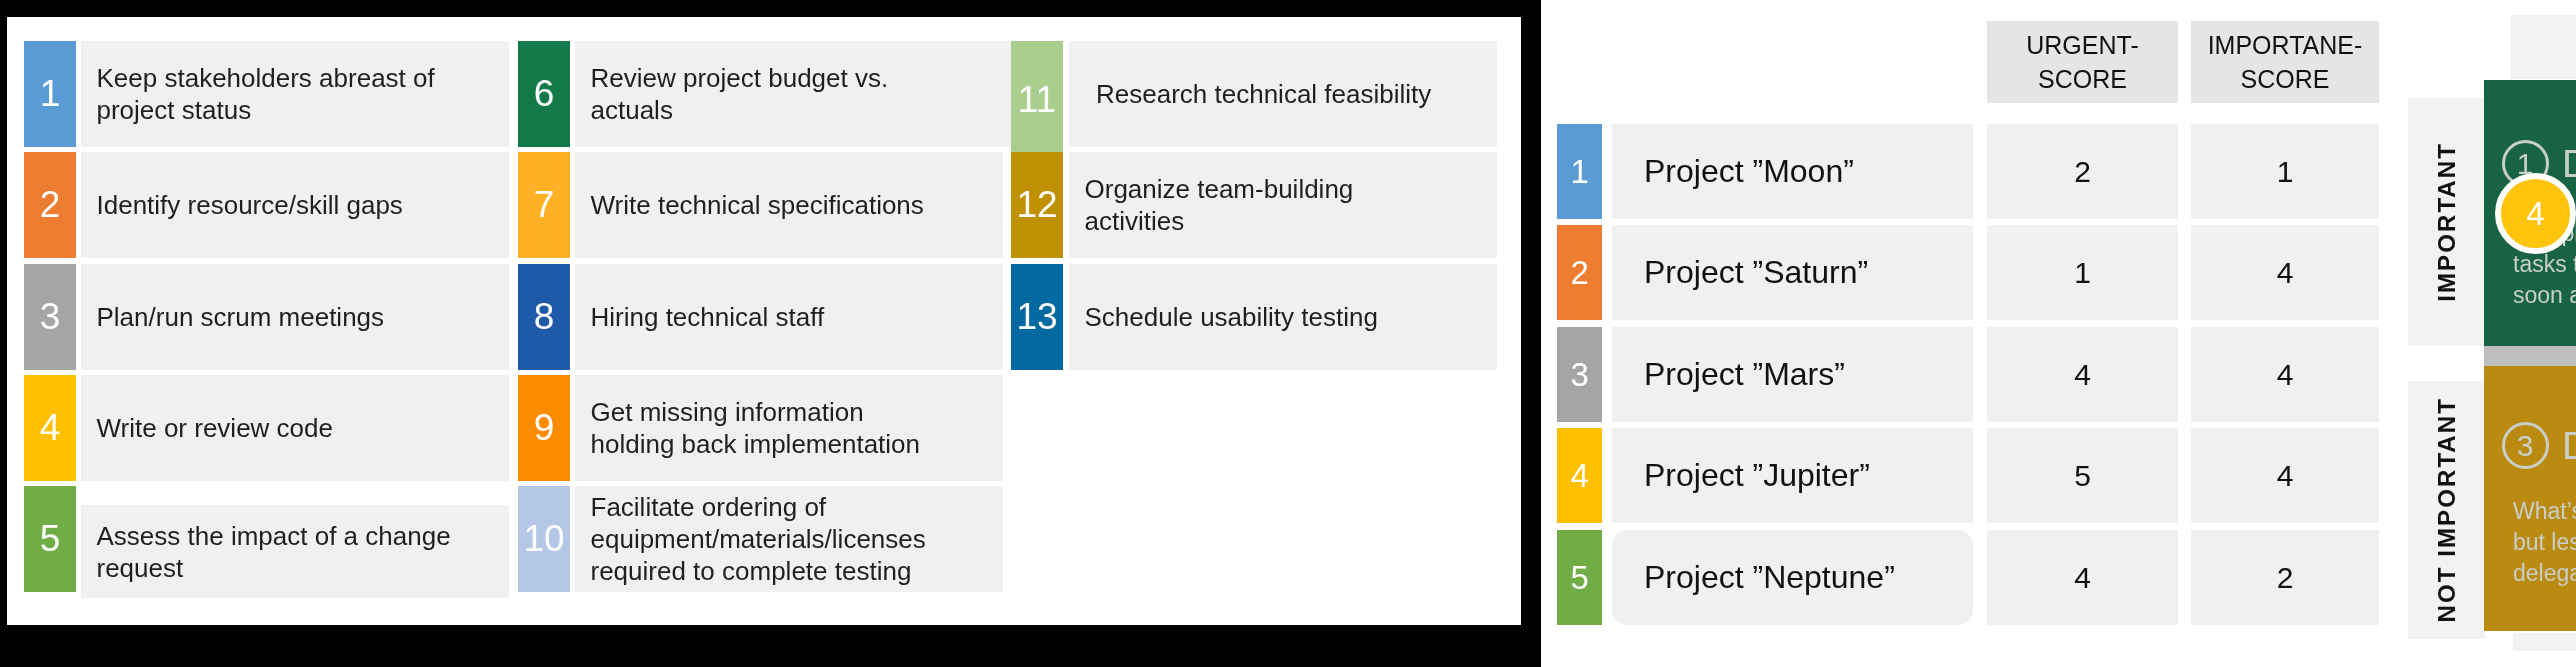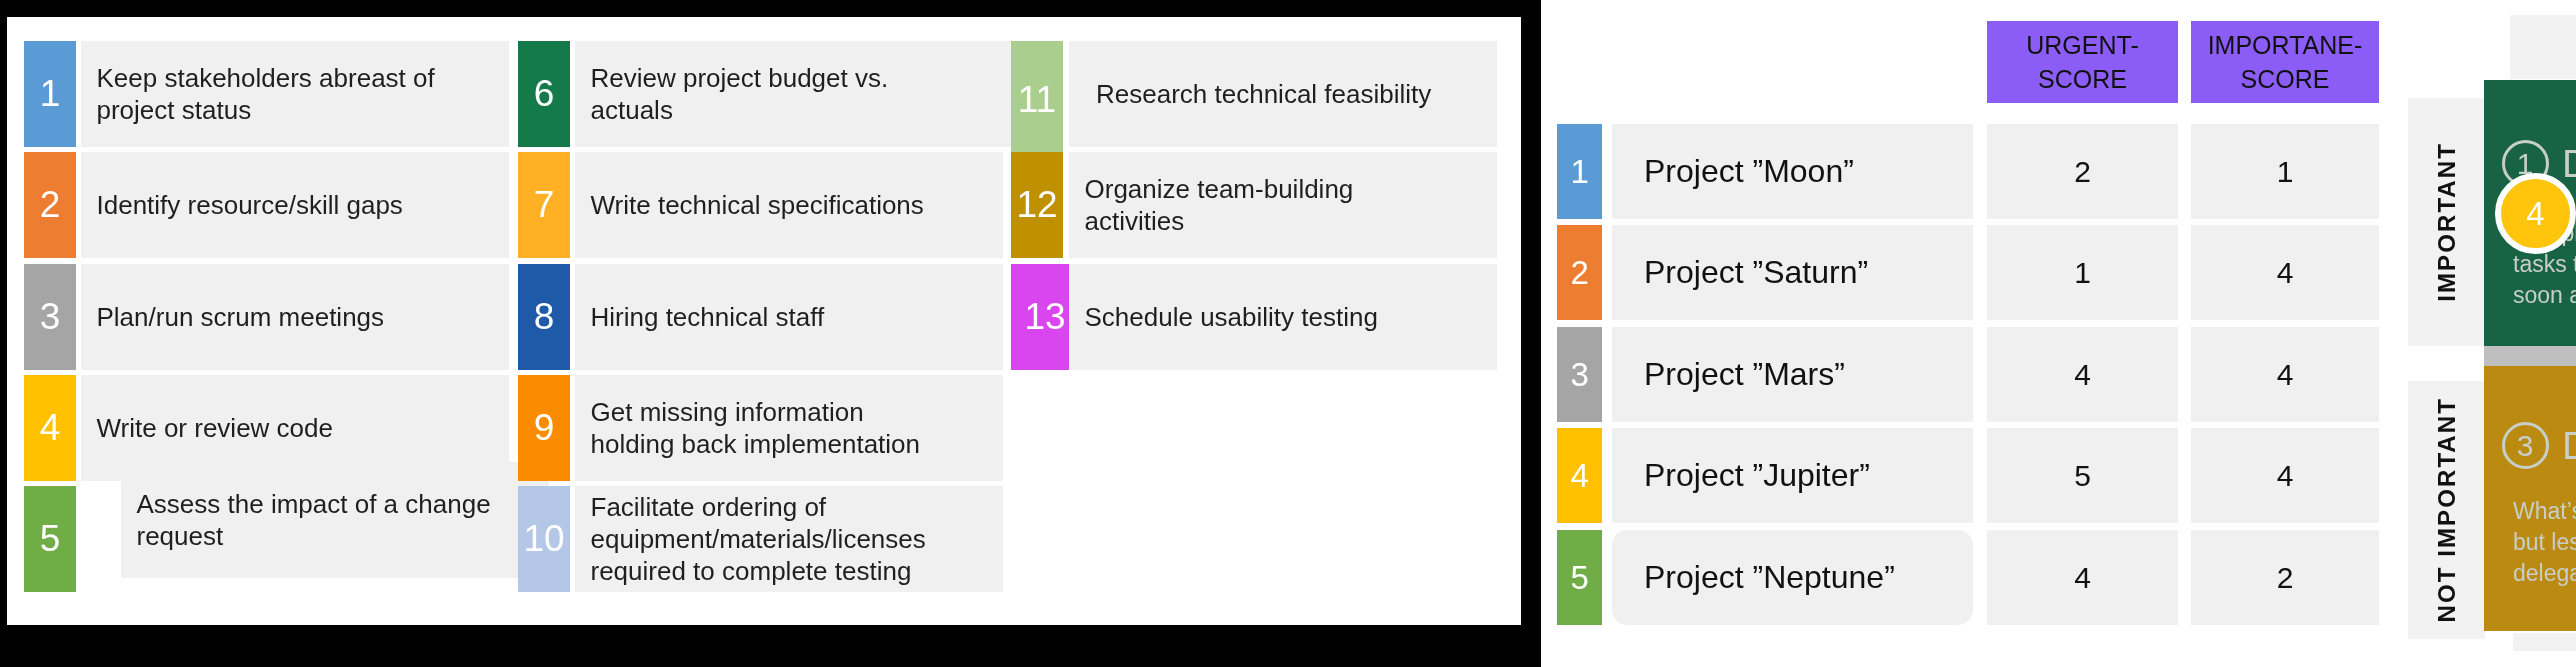--- a/index.html
+++ b/index.html
@@ -15,21 +15,21 @@
     display:flex;align-items:center;justify-content:center;
   }
   .task-label{
     position:absolute;background:#F0F0F0;color:#1f1f1f;
     font-size:26px;line-height:32px;display:flex;align-items:center;
     padding:0 15.5px;box-sizing:border-box;
   }
   .task-label span{white-space:pre-line;}
   
   .th{
-    position:absolute;background:#8b5cf6;color:#111;
+    position:absolute;background:#e5e5e5;color:#111;
     font-size:25px;line-height:34px;text-align:center;
     display:flex;align-items:center;justify-content:center;
   }
   .th span{white-space:pre-line;}
   .tile{
     position:absolute;color:#fff;font-size:33px;
     display:flex;align-items:center;justify-content:center;
   }
   .tname{
     position:absolute;background:#F0F0F0;color:#111;font-size:32px;
@@ -99,21 +99,21 @@
     </div>
   <div class="task-num" style="left: 24px; top: 264px; width: 52px; height: 106px; background-color: rgb(165, 165, 165);">3</div>
   <div class="task-label" style="left:81px;top:264px;width:428px;height:106px;">
       <span>Plan/run scrum meetings</span>
     </div>
   <div class="task-num" style="left: 24px; top: 375px; width: 52px; height: 106px; background-color: rgb(255, 192, 0);">4</div>
   <div class="task-label" style="left:81px;top:375px;width:428px;height:106px;">
       <span>Write or review code</span>
     </div>
   <div class="task-num" style="left: 24px; top: 486px; width: 52px; height: 106px; background-color: rgb(112, 173, 71);">5</div>
-  <div class="task-label" style="left:81px;top:462px;width:428px;height:116px;margin-left:40px;">
+  <div class="task-label" style="left:81px;top:505px;width:428px;height:93px;">
       <span>Assess the impact of a change
 request</span>
     </div>
 
   <div class="task-num" style="left: 518px; top: 41px; width: 52px; height: 106px; background-color: rgb(20, 122, 74);">6</div>
   <div class="task-label" style="left:575px;top:41px;width:472px;height:106px;">
       <span>Review project budget vs.
 actuals</span>
     </div>
   <div class="task-num" style="left: 518px; top: 152px; width: 52px; height: 106px; background-color: rgb(255, 176, 37);">7</div>
@@ -138,21 +138,21 @@
 
   <div class="task-num" style="left: 1011px; top: 41px; width: 52px; height: 117px; background-color: rgb(169, 206, 142);">11</div>
   <div class="task-label" style="left:1069px;top:41px;width:428px;height:106px;padding-left:27px;">
       <span>Research technical feasibility</span>
     </div>
   <div class="task-num" style="left: 1011px; top: 152px; width: 52px; height: 106px; background-color: rgb(191, 144, 0);">12</div>
   <div class="task-label" style="left:1069px;top:152px;width:428px;height:106px;">
       <span>Organize team-building
 activities</span>
     </div>
-  <div class="task-num" style="left: 1011px; top: 264px; width: 52px; height: 106px; background-color: #d946ef; padding-left: 8px;">13</div>
+  <div class="task-num" style="left: 1011px; top: 264px; width: 52px; height: 106px; background-color: #0369a1;">13</div>
   <div class="task-label" style="left:1069px;top:264px;width:428px;height:106px;">
       <span>Schedule usability testing</span>
     </div>
 </section>
 
 <section class="abs" style="left:1546px;top:0;width:845px;height:668px;">
   <div class="th" style="left:441px;top:20.6px;width:191px;height:82px;">
       <span>URGENT-
 SCORE</span>
     </div>

